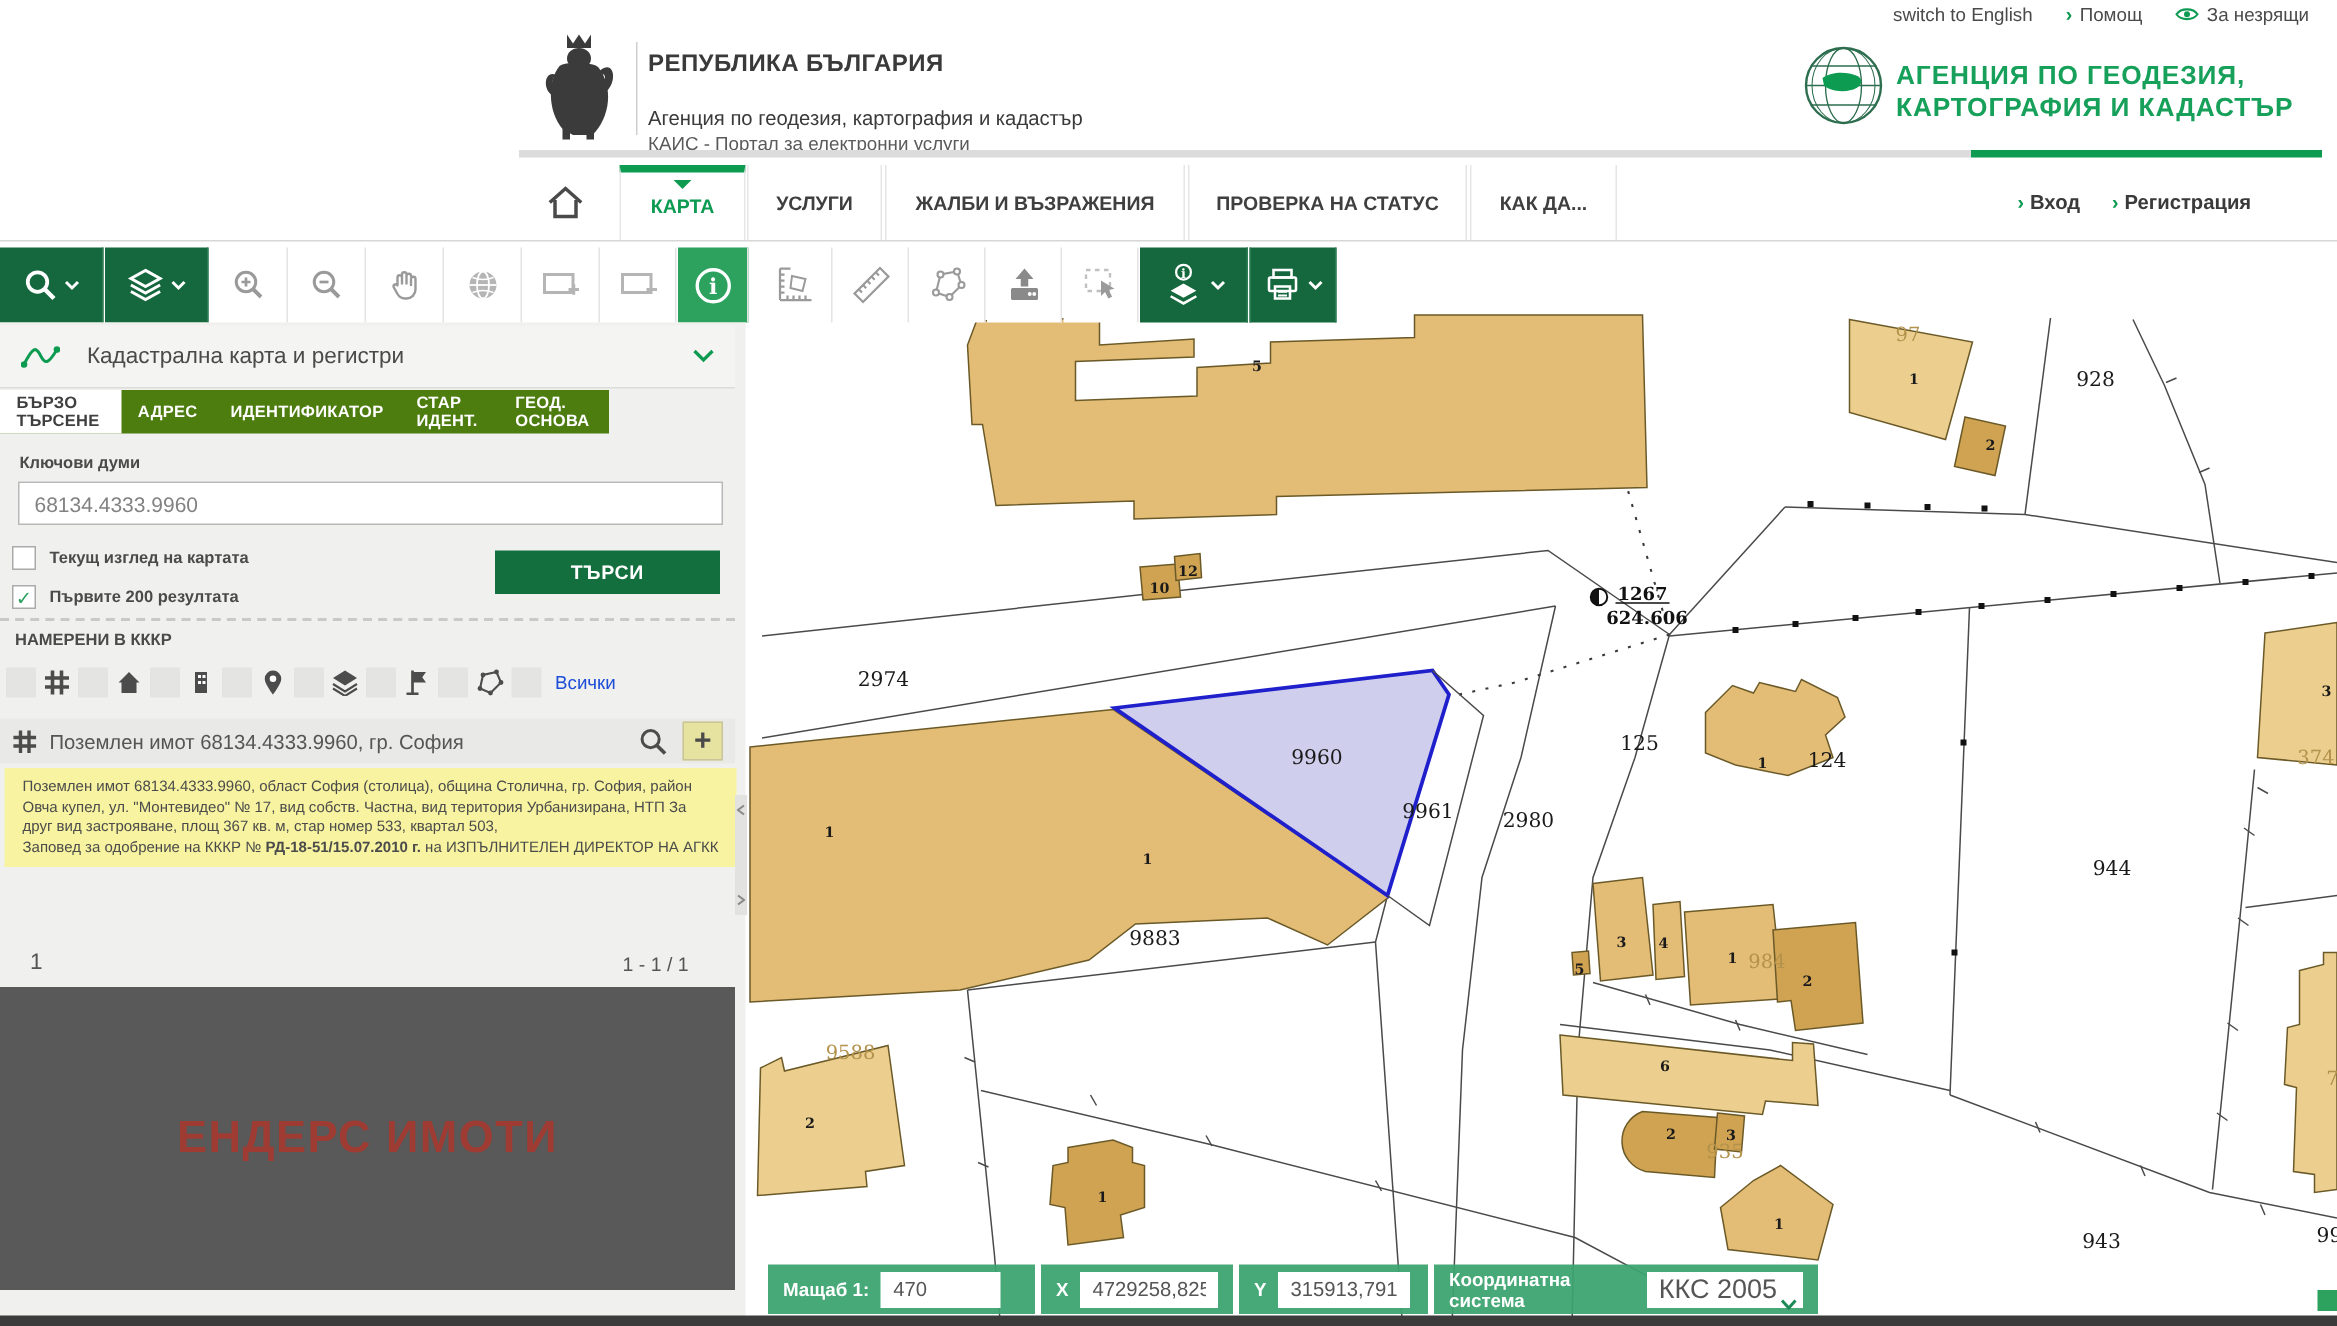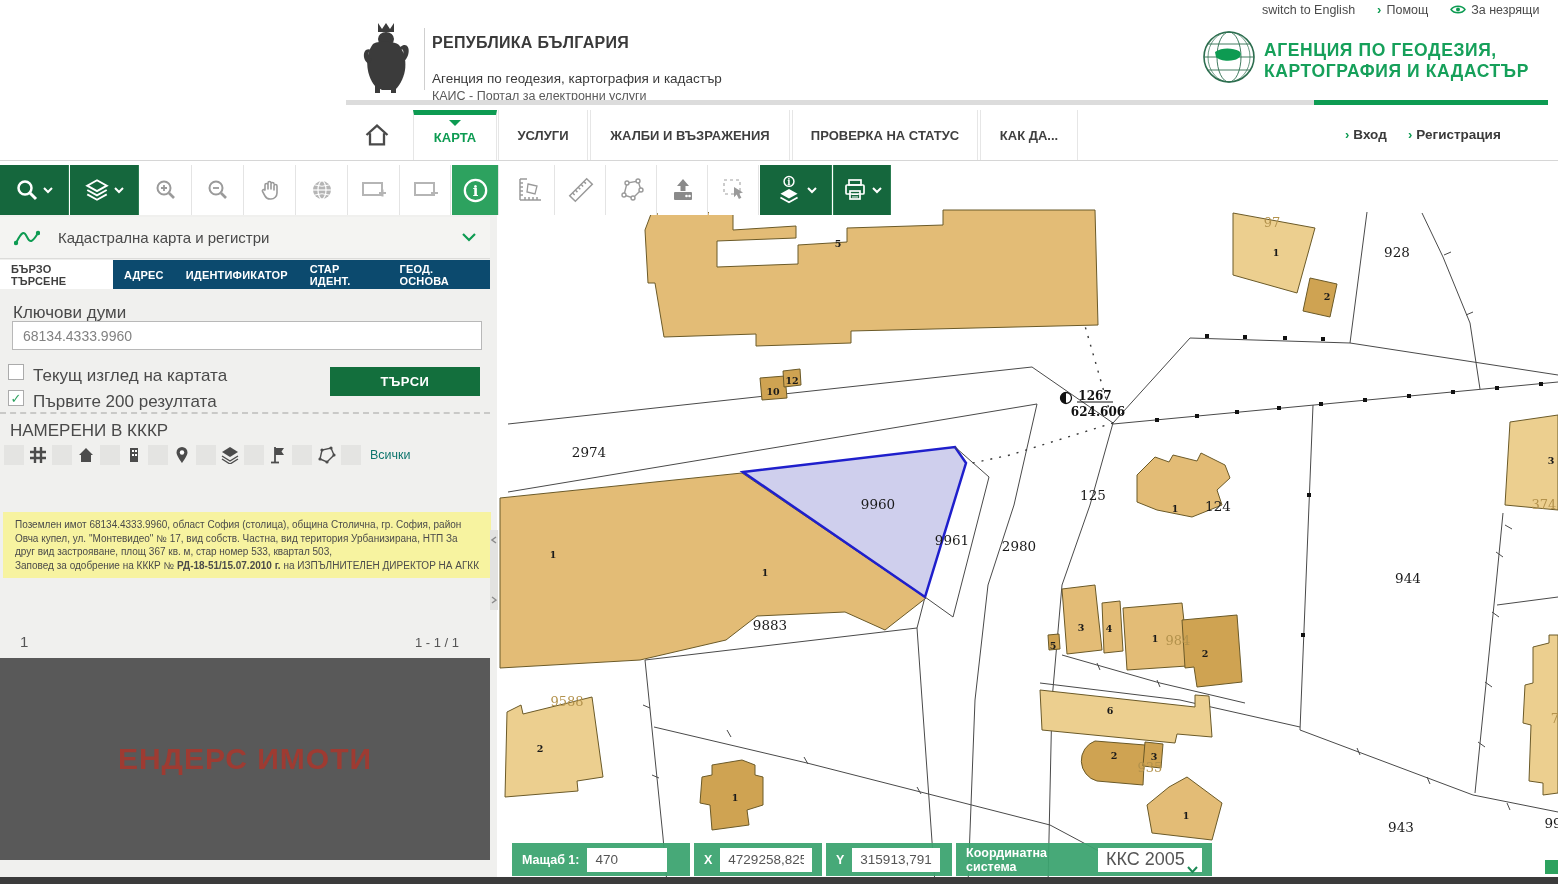--- a/index.html
+++ b/index.html
@@ -20,24 +20,24 @@
   .tab.active::after{content:"";position:absolute;top:5px;left:50%;margin-left:-6px;border:6px solid transparent;border-top-color:#0d9b52}
   .authlink{font-size:13.5px;font-weight:bold;color:#3a3a3a;display:inline-flex;gap:4px;align-items:center;cursor:pointer}
   
   .tb{position:absolute;top:165px;height:50px;display:flex;align-items:center;justify-content:center;gap:4px;background:#fff;border-right:1px solid #e4e4e4;cursor:pointer}
   .tb.dg{background:#15673d;border-right:1px solid #2c7d52}
   .tb.act{background:#2da25f}
   
   .sb{position:absolute;left:0;top:215px;width:497px;height:669px;background:#f0f0ee}
   .panelbar{position:absolute;left:0;top:2px;width:490px;height:42px;background:#f4f4f2;border-bottom:1px solid #dcdcda;display:flex;align-items:center;gap:18px;padding:0 14px;cursor:pointer}
   .paneltitle{font-size:15px;color:#4a4a4a}
-  .sbtabs{position:absolute;left:0;top:45px;width:490px;height:29px;background:#0c4a6e;display:flex;align-items:stretch}
+  .sbtabs{position:absolute;left:0;top:45px;width:406px;height:29px;background:#4d7c0f;display:flex;align-items:stretch}
   .sbtab{display:flex;align-items:center;padding:0 11px;font-size:11px;font-weight:bold;color:#fff;cursor:pointer;letter-spacing:.2px}
   .sbtab.active{background:#fff;color:#3f3f3f}
-  .lbl{font-size:17px;font-weight:normal;color:#4a4a4a}
+  .lbl{font-size:11px;font-weight:bold;color:#4a4a4a}
   .inp{position:absolute;background:#fff;border:1px solid #b8b8b8;font-size:14px;color:#828282;padding:0 10px;font-family:"Liberation Sans",sans-serif}
   .cb{position:absolute;width:16px;height:16px;background:#fff;border:1px solid #ababab;font-size:13px;line-height:15px;text-align:center;color:#2da25f;cursor:pointer}
   .btn{position:absolute;background:#136f3d;color:#fff;font-weight:bold;font-size:13px;letter-spacing:.5px;display:flex;align-items:center;justify-content:center;cursor:pointer;border:none;font-family:"Liberation Sans",sans-serif}
   .dash{position:absolute;border-top:2px dashed #c9c9c7}
   .fsq{width:20px;height:20px;background:#e4e4e2;display:inline-block;cursor:pointer}
   .resrow{position:absolute;left:0;top:264px;width:490px;height:30px;background:#e9e9e7;display:flex;align-items:center;padding:0 8px;gap:8px;cursor:pointer}
   .restext{font-size:13.5px;color:#555}
   .ybox{position:absolute;left:3px;top:297px;width:488px;background:#f7f3a0;padding:6px 12px;font-size:10px;color:#4b4b4b;line-height:1.35}
   .watermark{font-size:30px;font-weight:bold;color:#9e3b32;letter-spacing:1px}
   
@@ -466,23 +466,36 @@
       <span class="fsq"></span>
       <svg width="19" height="18" viewBox="0 0 19 18">
           <path d="M3,13 L5,4 L14,2 L17,9 L10,16 Z" stroke="#4c4c4c" fill="none" stroke-width="1.4"></path>
           <circle cx="3" cy="13" r="1.6" fill="#4c4c4c"></circle>
           <circle cx="5" cy="4" r="1.6" fill="#4c4c4c"></circle>
           <circle cx="14" cy="2" r="1.6" fill="#4c4c4c"></circle>
           <circle cx="17" cy="9" r="1.6" fill="#4c4c4c"></circle>
           <circle cx="10" cy="16" r="1.6" fill="#4c4c4c"></circle>
         </svg>
       <span class="fsq"></span>
-      <span style="font-size:12.5px;color:#0f766e;margin-left:4px">Всички</span>
+      <span style="font-size:12.5px;color:#1d4ed8;margin-left:4px">Всички</span>
     </div>
 
+    <div class="resrow">
+      <svg width="17" height="17" viewBox="0 0 18 18">
+          <path d="M6,1 V17 M12,1 V17 M1,6 H17 M1,12 H17" stroke="#4c4c4c" stroke-width="2.4"></path>
+        </svg>
+      <span class="restext">Поземлен имот 68134.4333.9960, гр. София</span>
+      <svg class="abs" style="right:44px" width="21" height="21" viewBox="0 0 24 24">
+          <circle cx="10" cy="10" r="6.5" fill="none" stroke="#4c4c4c" stroke-width="2.3"></circle>
+          <line x1="15" y1="15" x2="21" y2="21" stroke="#4c4c4c" stroke-width="2.8"></line>
+        </svg>
+      <span class="abs" style="right:8px;width:27px;height:26px;background:#e6e3a0;border:1px solid #c9c49a;display:flex;align-items:center;justify-content:center;font-size:20px;font-weight:bold;color:#4a4a4a">
+          <span>+</span>
+        </span>
+    </div>
 
     <div class="ybox">
       <div>Поземлен имот 68134.4333.9960, област София (столица), община Столична, гр. София, район Овча купел, ул. "Монтевидео" № 17, вид собств. Частна, вид територия Урбанизирана, НТП За друг вид застрояване, площ 367 кв. м, стар номер 533, квартал 503,</div>
       <div><span>Заповед за одобрение на КККР № </span><b>РД-18-51/15.07.2010 г.</b><span> на ИЗПЪЛНИТЕЛЕН ДИРЕКТОР НА АГКК</span></div>
     </div>
 
     <div class="abs" style="left:20px;top:418px;font-size:15px;color:#555">1</div>
     <div class="abs" style="left:415px;top:420px;font-size:13px;color:#555">1 - 1 / 1</div>
 
     <div class="abs" style="left:0;top:443px;width:490px;height:202px;background:#595959;display:flex;align-items:center;justify-content:center">

